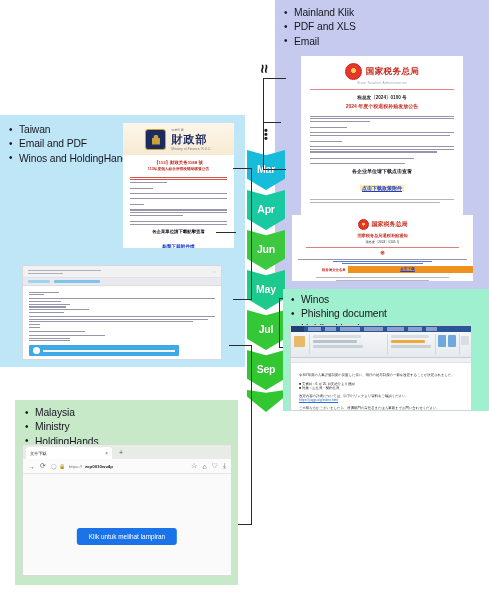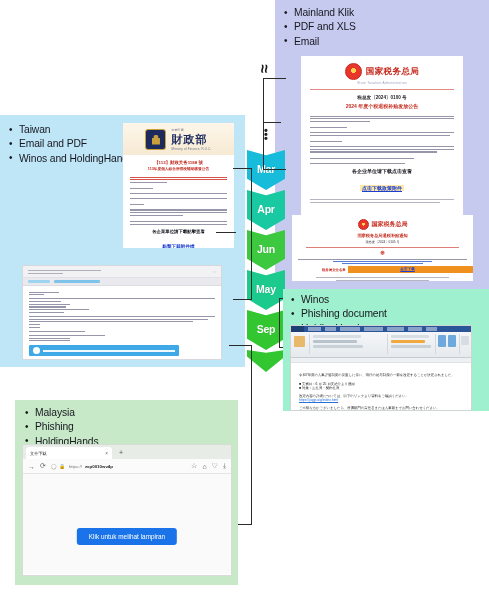--- a/index.html
+++ b/index.html
@@ -297,20 +297,24 @@
     </div>
     <div class="chev">
       <div class="body" style="background: rgb(60, 201, 63);"></div>
       <div class="lbl">Jun</div>
     </div>
     <div class="chev">
       <div class="body" style="background: rgb(29, 202, 142);"></div>
       <div class="lbl">May</div>
     </div>
     <div class="chev">
+      <div class="body" style="background: rgb(53, 200, 54);"></div>
+      <div class="lbl">Jul</div>
+    </div>
+    <div class="chev">
       <div class="body" style="background: rgb(50, 198, 49);"></div>
       <div class="lbl">Sep</div>
     </div>
     <div style="width: 38px; height: 22px; background: rgb(50, 198, 49); clip-path: polygon(0px 0px, 50% 13%, 100% 0px, 100% 30%, 50% 100%, 0px 30%);"></div>
   </div>
 
 <div class="brk left" style="left:263px;top:78px;width:22px;height:90px;border-width:1.4px;"></div>
 <div class="stub" style="left:263px;top:122px;width:18px;"></div>
 
 <div class="brk right" style="left:233px;top:168px;width:18px;height:130px;"></div>
@@ -364,21 +368,21 @@
     <div style="font-size:3.4px;color:#1c1c1c">■ 対象：正社員・契約社員</div>
     <div style="font-size:3.4px;margin-top:4px;color:#1c1c1c">改定内容の詳細については、以下のリンクより資料をご確認ください。</div>
     <div style="font-size:3.4px;color:#2a6fd8;text-decoration:underline">https://jugjp.oig/index.html</div>
     <div style="font-size:3.4px;margin-top:4px;color:#1c1c1c">ご不明な点がございましたら、所属部門の責任者または人事部までお問い合わせください。</div>
   </div>
 </div>
 
 <div class="panel" id="panel-malaysia">
   <ul class="panel-bullets">
     <li>Malaysia</li>
-    <li>Phishing</li>
+    <li>Ministry</li>
     <li>HoldingHands</li>
   </ul>
 </div>
 
 <div class="doc" id="doc-my">
   <div class="b-tabstrip">
     <div class="b-tab">
       <span class="t">文件下载</span>
       <span class="x">×</span>
     </div>

